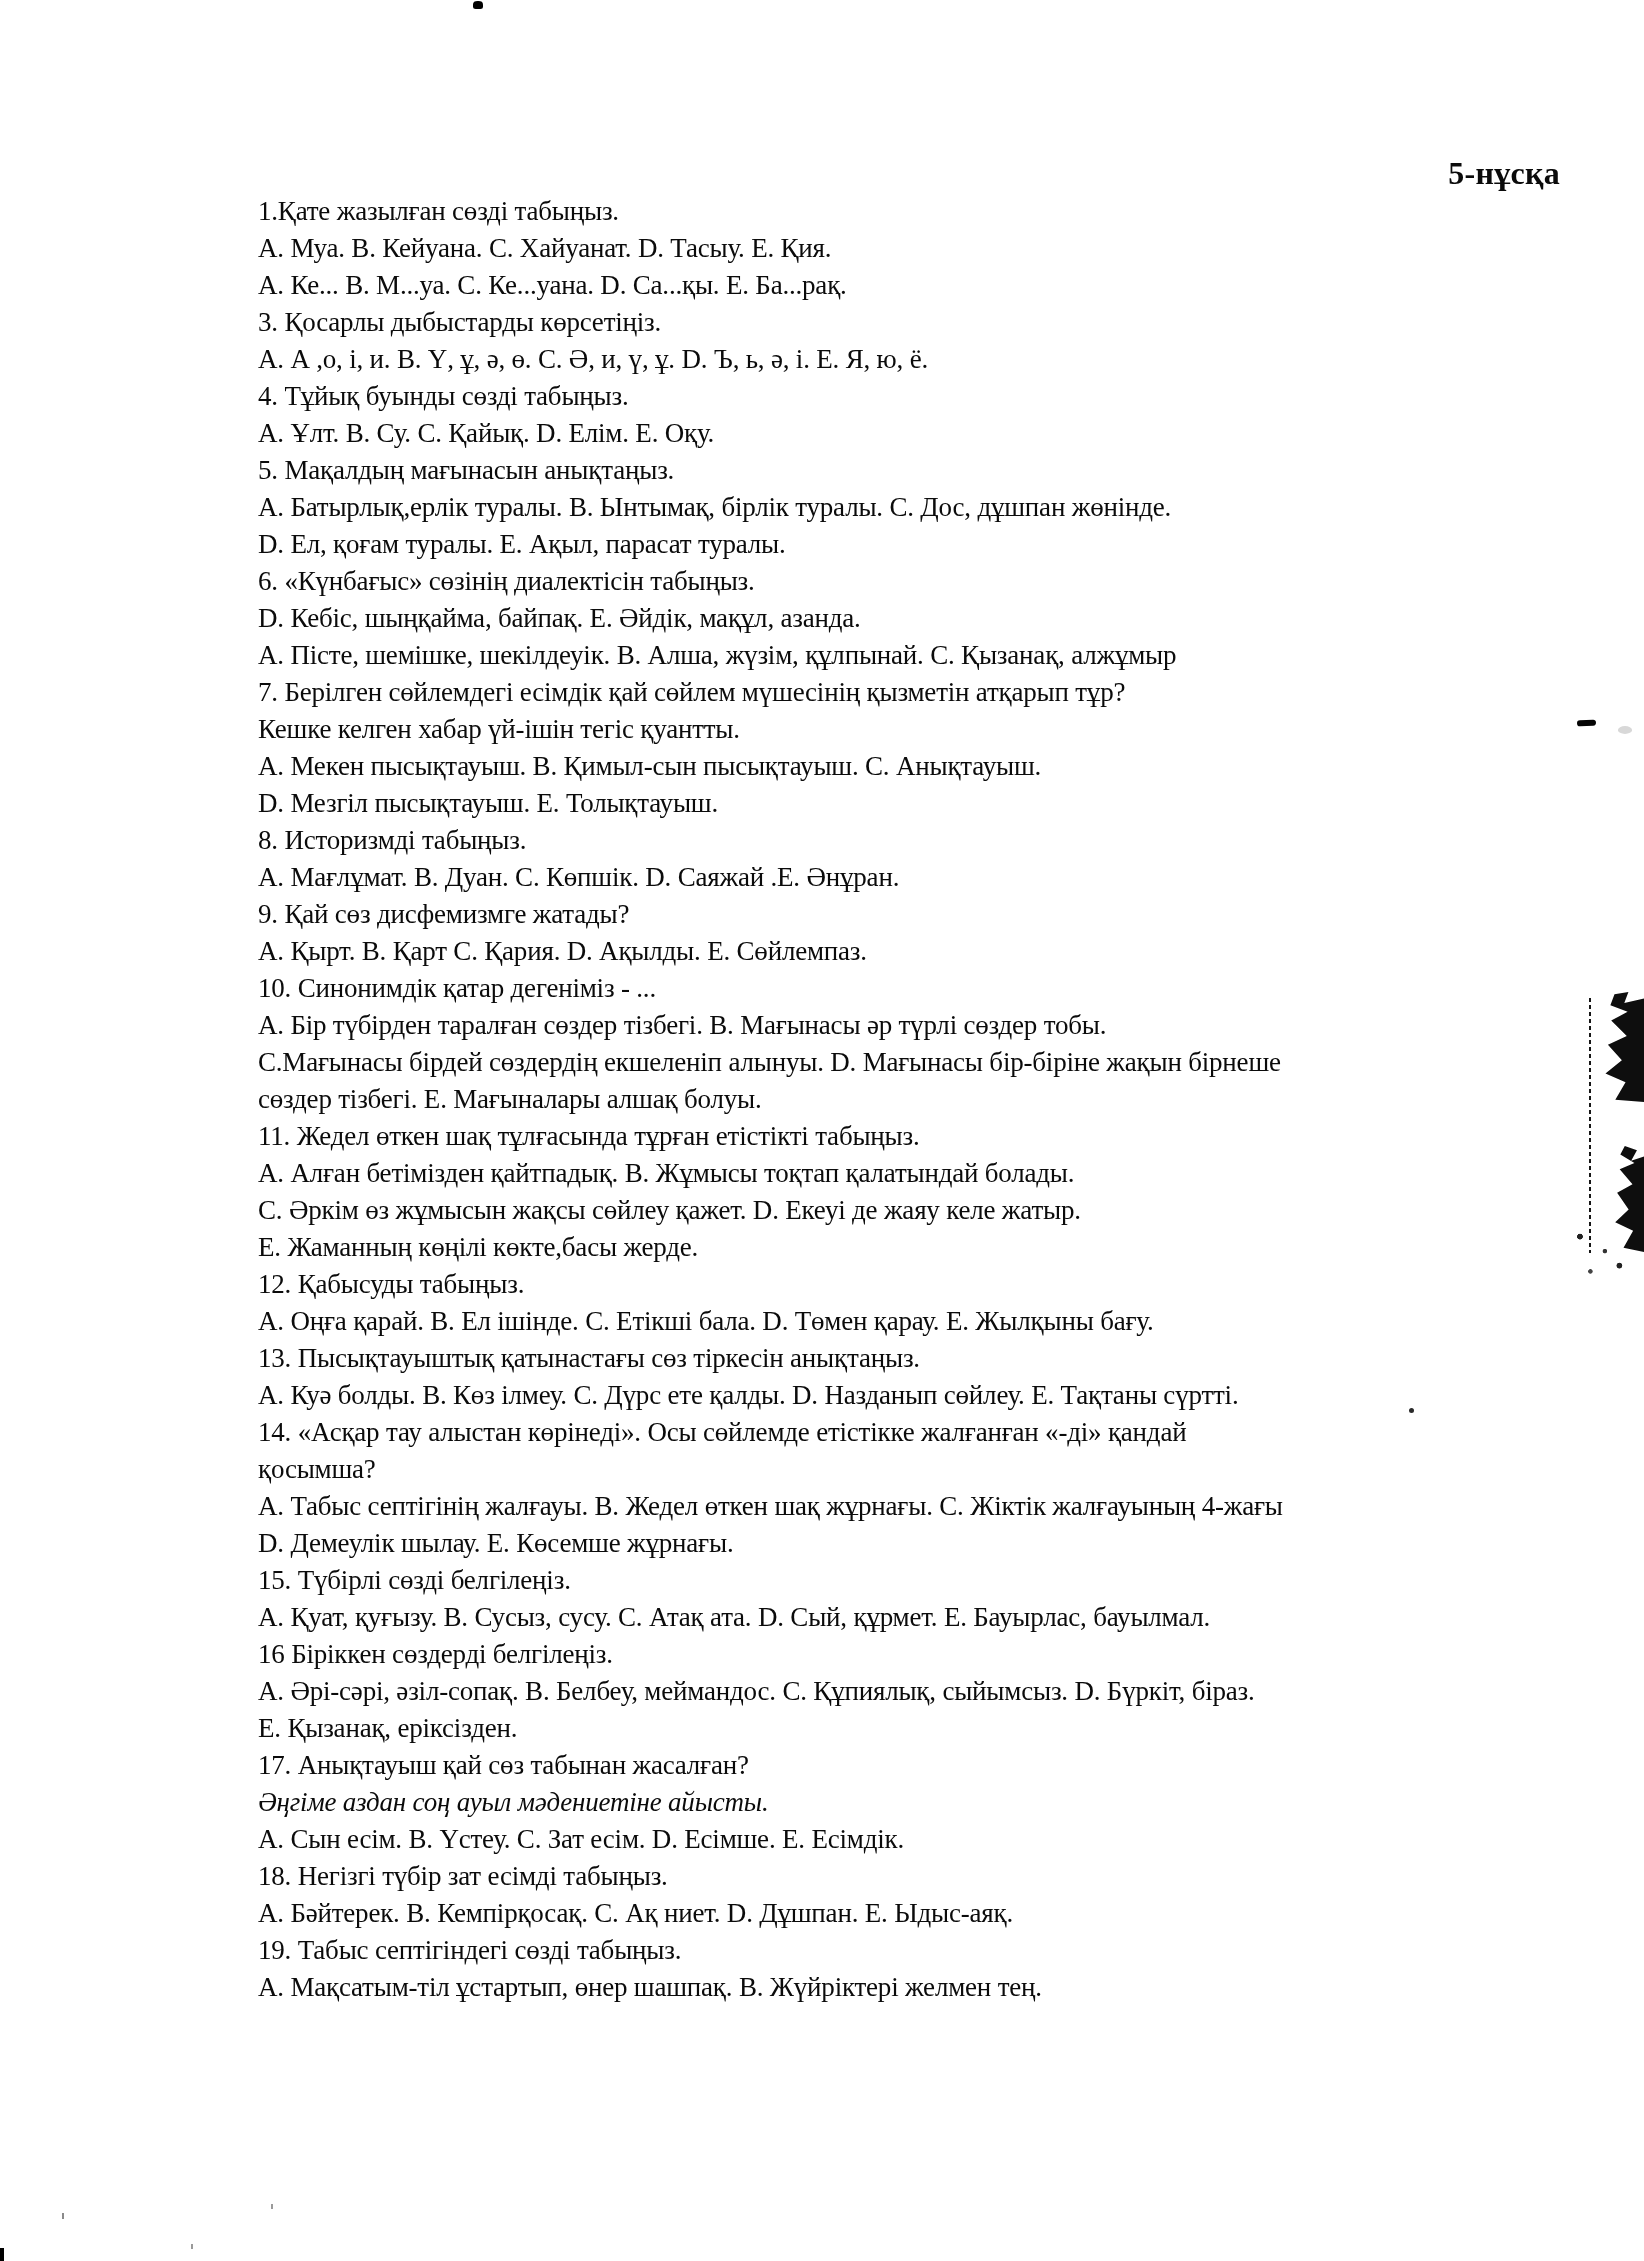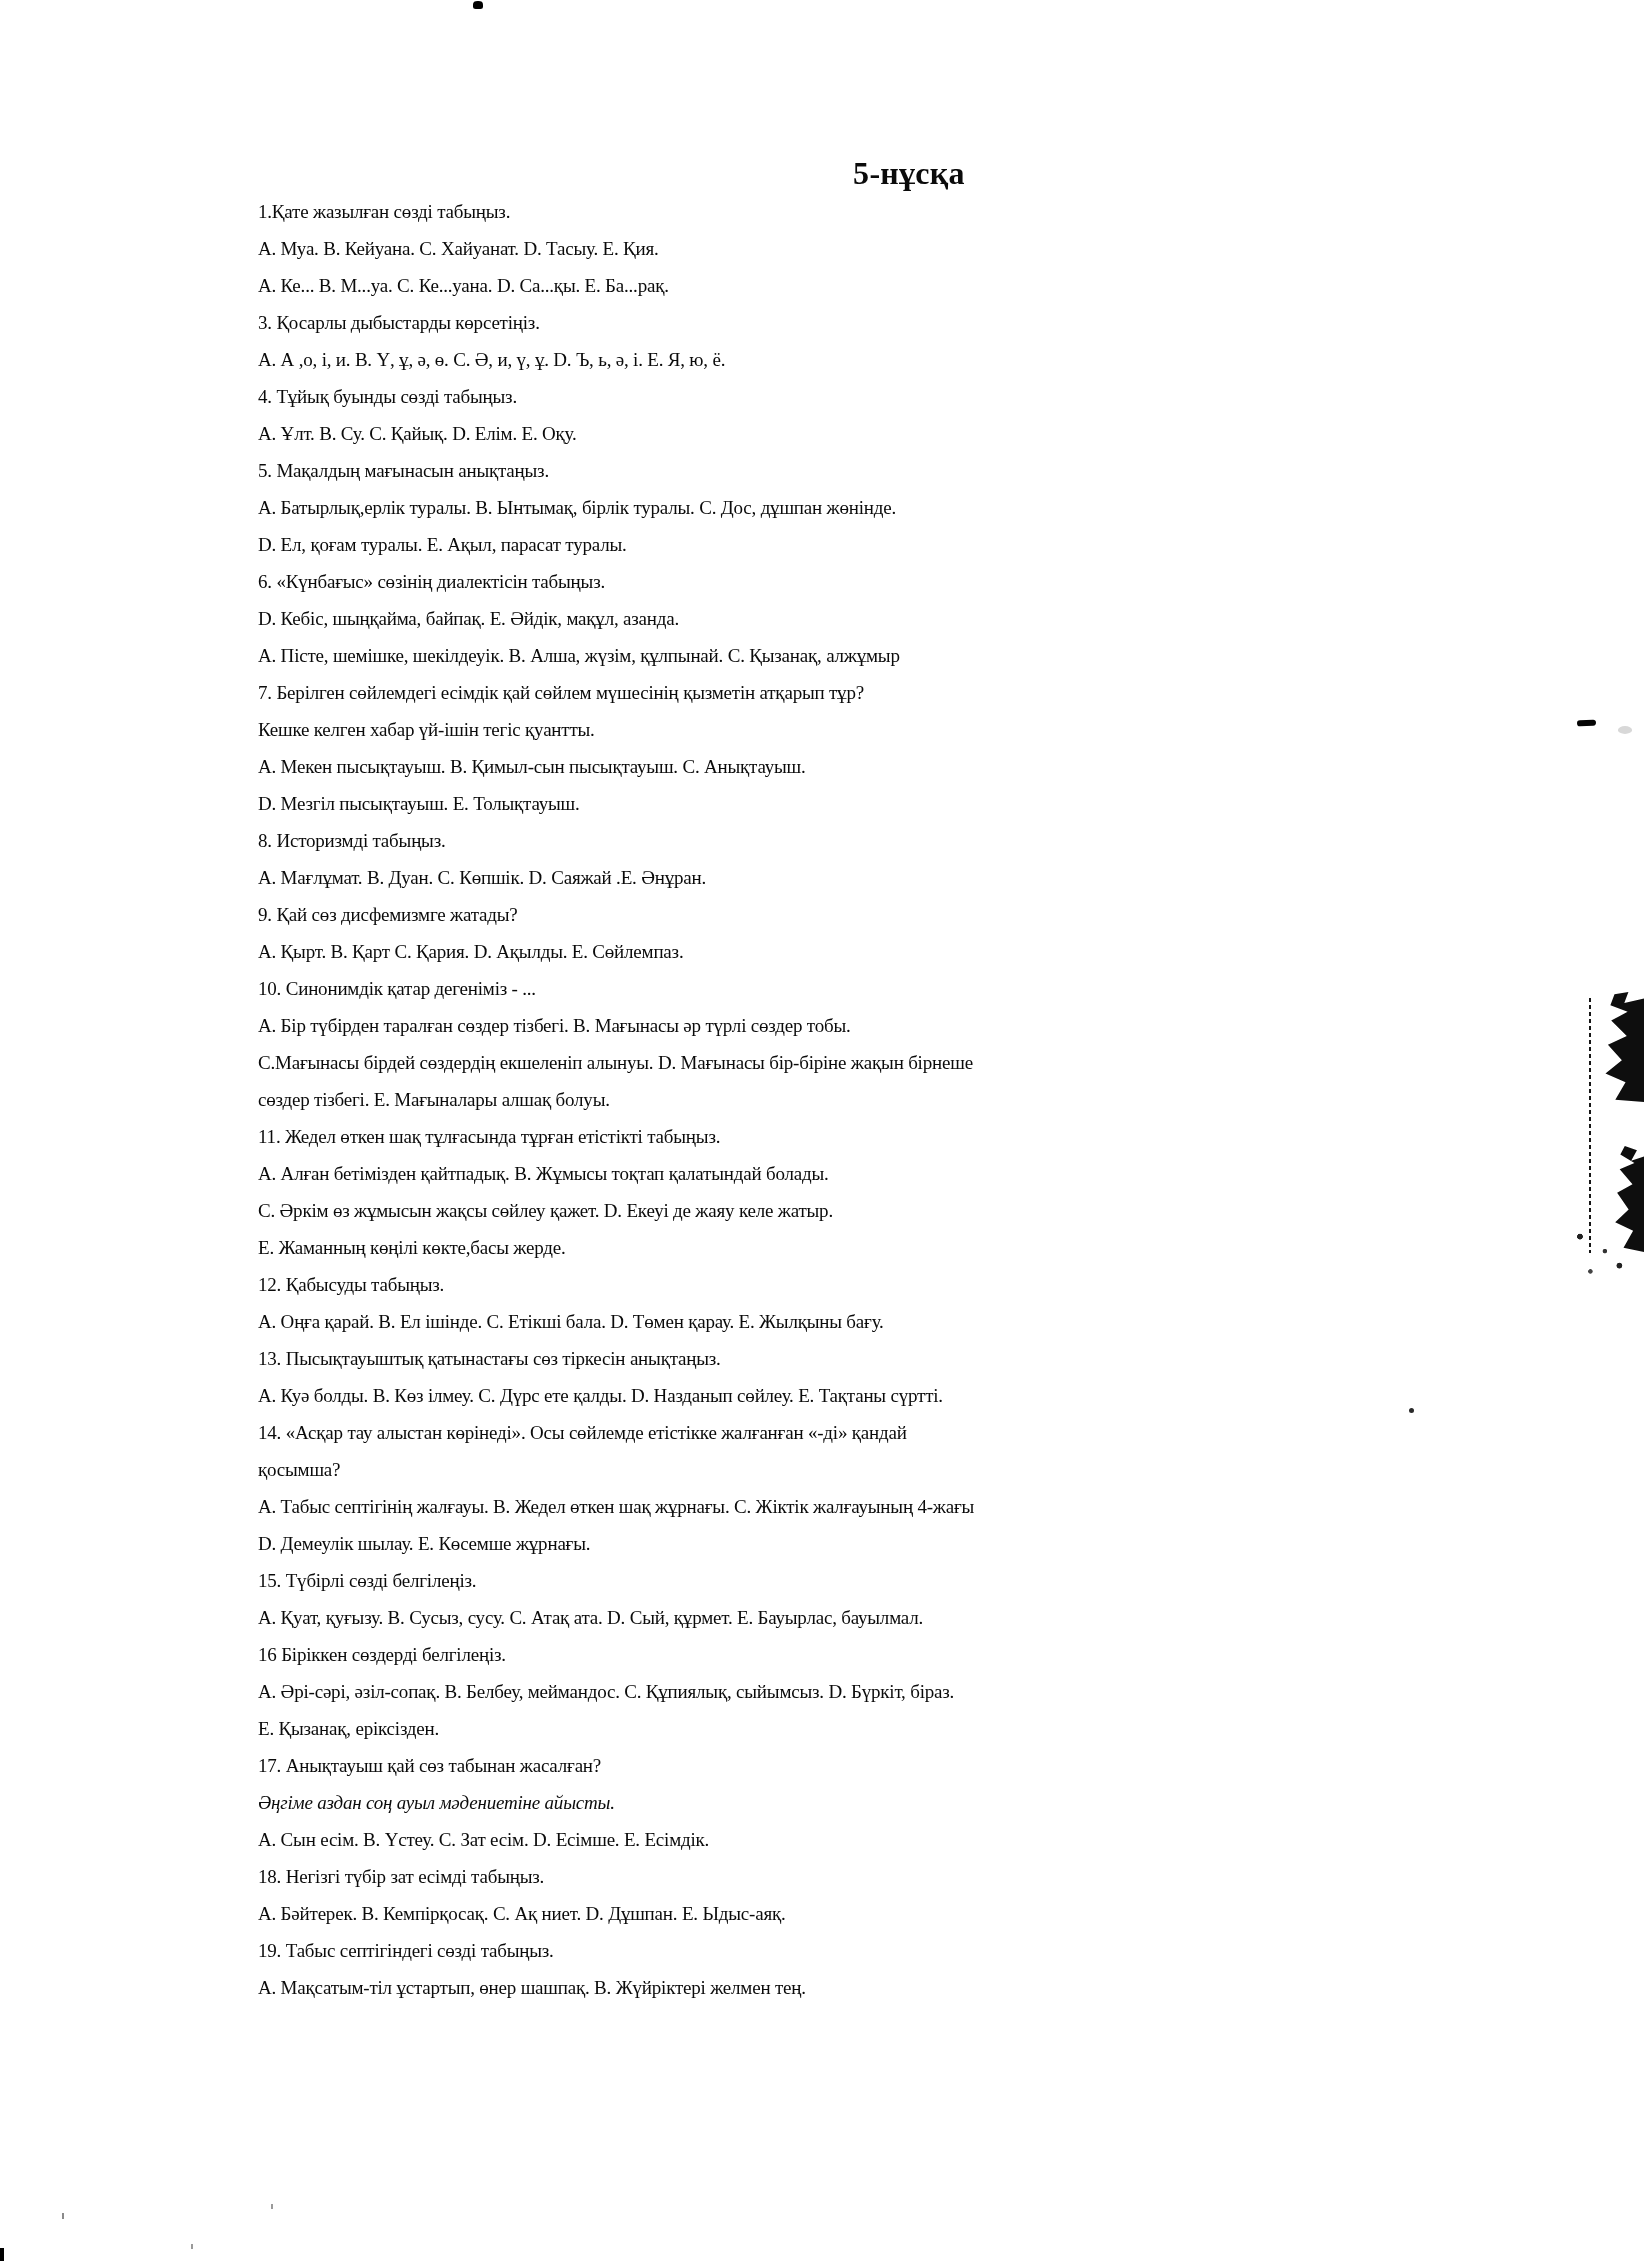--- a/index.html
+++ b/index.html
@@ -16,25 +16,25 @@
     position: absolute;
     left: 258px;
     top: 153px;
     width: 1302px;
   }
   .title {
     margin: 0;
     font-size: 32px;
     line-height: 40px;
     font-weight: bold;
-    text-align: center;
+    text-align: right;
     letter-spacing: 0.3px;
   }
   .line {
-    font-size: 19px;
+    font-size: 27px;
     line-height: 37px;
     white-space: nowrap;
     letter-spacing: -0.2px;
   }
   .line span.b { font-weight: bold; }
   .line span.i { font-style: italic; }
 
   
   .artifact { position: absolute; }
   .speck-top {

